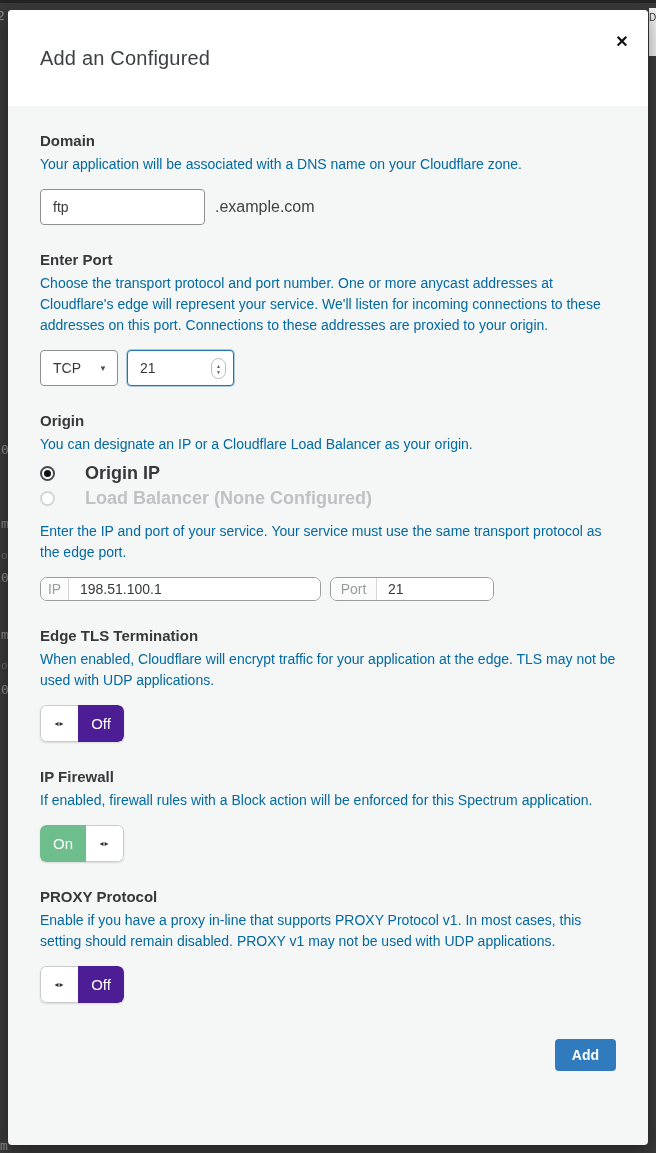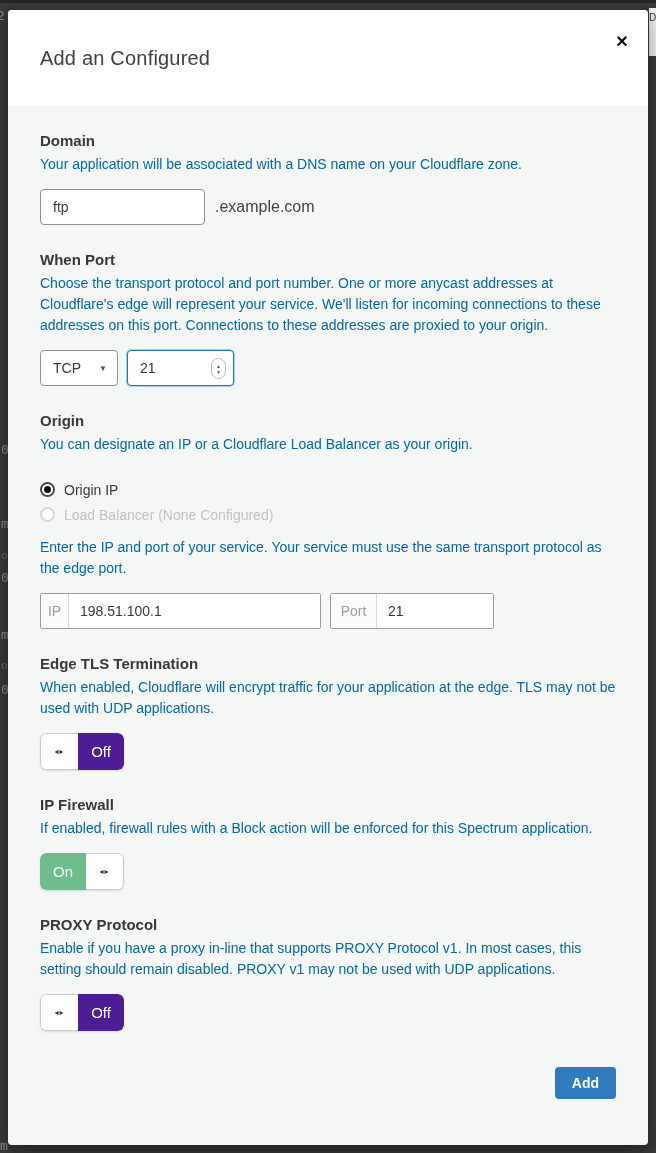--- a/index.html
+++ b/index.html
@@ -76,27 +76,27 @@
     display:flex; flex-direction:column; align-items:center; justify-content:center;
     font-size:5px; line-height:6px; color:#55595c; cursor:pointer;
   }
   
   .radio-row { display:flex; align-items:center; height:25px; }
   .radio-circle {
     width:15px; height:15px; border-radius:50%; border:2px solid #43484b;
     display:inline-flex; align-items:center; justify-content:center; background:#fff;
   }
   .radio-circle .dot { width:7px; height:7px; border-radius:50%; background:#111; }
-  .radio-label { font-size:14px; color:#36393a; margin-left:9px; }
+  .radio-label { font-size:18px; color:#36393a; margin-left:30px;font-weight:bold; }
   .radio-row.disabled .radio-circle { border-color:#d3d5d6; }
   .radio-row.disabled .radio-label { color:#bfc2c4; }
   .origin-instructions { margin-top:10px; }
   
   .addon-group {
-    display:flex; height:36px; border:1px solid #9b9b9b; border-radius:2px; background:#fff;
+    display:flex; height:24px; border:1px solid #9b9b9b; border-radius:7px; background:#fff;
     overflow:hidden;
   }
   .addon {
     display:flex; align-items:center; justify-content:center;
     background:#fbfbfb; color:#999d9f; font-size:14px;
     border-right:1px solid #d8d8d8; padding:0 8px;
   }
   .addon-input {
     border:none; outline:none; font-family:"Liberation Sans", sans-serif;
     font-size:14px; color:#36393a; padding:0 11px; background:#fff;
@@ -159,40 +159,40 @@
     <div class="section">
       <div class="section-label">Domain</div>
       <div class="section-desc">Your application will be associated with a DNS name on your Cloudflare zone.</div>
       <div class="control-row">
         <input class="text-input domain-input" value="ftp" style="">
         <span class="domain-suffix">.example.com</span>
       </div>
     </div>
 
     <div class="section">
-      <div class="section-label">When Port</div>
+      <div class="section-label">Enter Port</div>
       <div class="section-desc">Choose the transport protocol and port number. One or more anycast addresses at Cloudflare's edge will represent your service. We'll listen for incoming connections to these addresses on this port. Connections to these addresses are proxied to your origin.</div>
       <div class="control-row">
         <div class="protocol-select">
           <span>TCP</span>
           <span class="caret-down">▼</span>
         </div>
         <div class="port-input-wrap">
           <input class="port-input" value="21" style="">
           <span class="stepper">
             <span>▲</span>
             <span>▼</span>
           </span>
         </div>
       </div>
     </div>
 
     <div class="section">
       <div class="section-label">Origin</div>
-      <div class="section-desc" style="margin-bottom:22px;">You can designate an IP or a Cloudflare Load Balancer as your origin.</div>
+      <div class="section-desc" style="margin-bottom:6px;">You can designate an IP or a Cloudflare Load Balancer as your origin.</div>
 
       <div class="radio-row">
         <span class="radio-circle">
             <span class="dot"></span>
           </span>
         <span class="radio-label">Origin IP</span>
       </div>
       <div class="radio-row disabled">
         <span class="radio-circle"></span>
         <span class="radio-label">Load Balancer (None Configured)</span>

